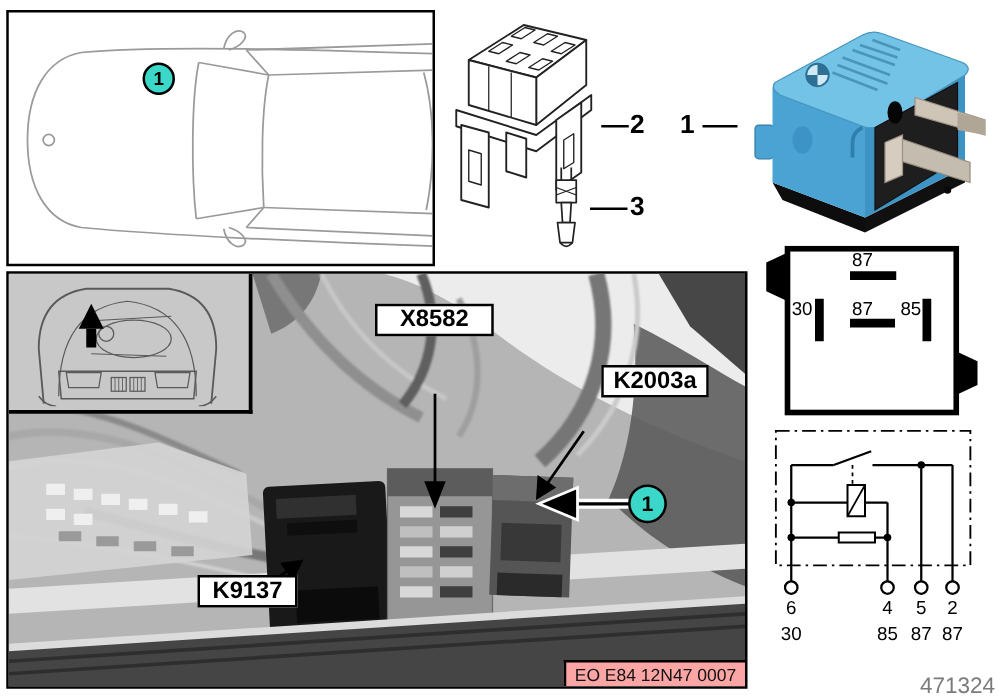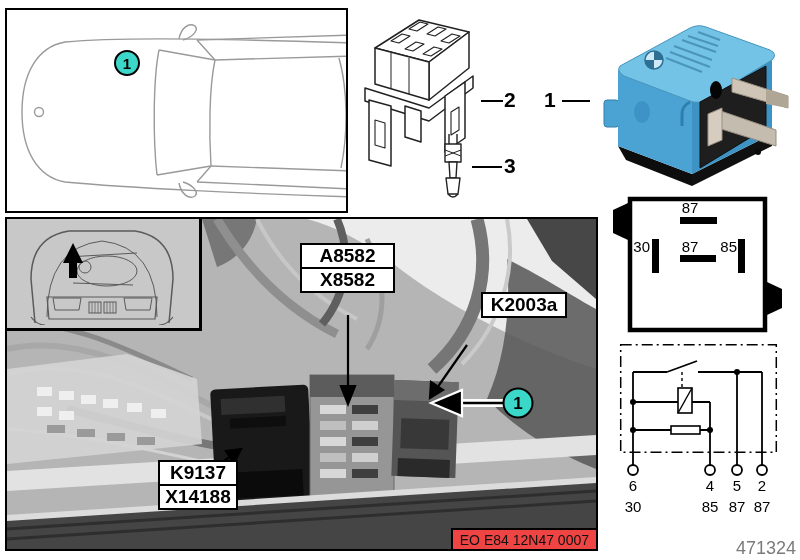--- a/index.html
+++ b/index.html
@@ -15,21 +15,21 @@
   .callout.small{width:22px;height:22px;font-size:15px;}
   .callout.big{width:27px;height:27px;font-size:17px;}
   .part-label{position:absolute;z-index:6;}
   .part-label .row{border:2px solid #000;background:#fff;font-weight:bold;font-size:19px;
                    line-height:22px;height:22px;text-align:center;margin-top:-2px;
                    padding:0 4px;white-space:nowrap;color:#000;}
   .part-label .row:first-child{margin-top:0;}
   #photo-panel{left:5px;top:217px;width:593px;height:334px;}
   #inset{position:absolute;left:0;top:0;width:192px;height:109px;background:#c8c8c8;
          border-right:3px solid #000;border-bottom:3px solid #000;z-index:4;}
-  #stamp{position:absolute;right:0;bottom:0;z-index:7;background:#ef4444;border-top:2px solid #000;
+  #stamp{position:absolute;right:0;bottom:0;z-index:7;background:#fca5a5;border-top:2px solid #000;
          border-left:2px solid #000;font-size:14px;line-height:18px;height:18px;
          padding:1px 7px 0 7px;color:#111;white-space:nowrap;text-align:right;}
   #doc-number{position:absolute;left:736px;top:538px;font-size:18px;color:#7b7b7b;}
   .abs{position:absolute;}
 </style>
 </head>
 <body>
 
 <div id="stage">
 
@@ -279,29 +279,27 @@
         <polygon points="234,230 219,232 227,244"></polygon>
       </g>
       <g>
         <line x1="497" y1="184" x2="450" y2="184" stroke="#fff" stroke-width="8"></line>
         <line x1="497" y1="184" x2="452" y2="184" stroke="#000" stroke-width="2.6"></line>
         <polygon points="424,184 455,171 455,197" fill="#000" stroke="#fff" stroke-width="2.2"></polygon>
       </g>
     </svg>
 
     <div class="part-label" style="left:293px;top:24px;width:95px;">
-      <div class="row">A8582</div>
       <div class="row">X8582</div>
     </div>
     <div class="part-label" style="left:450px;top:73px;width:86px;padding-left:24px;">
       <div class="row">K2003a</div>
     </div>
     <div class="part-label" style="left:105px;top:241px;width:80px;padding-left:46px;">
       <div class="row">K9137</div>
-      <div class="row">X14188</div>
     </div>
 
     <div class="callout big" style="left:511px;top:184px;z-index:6;">
       <span>1</span>
     </div>
 
     <div id="stamp">EO E84 12N47 0007</div>
   </div>
 
   <div id="doc-number">471324</div>

